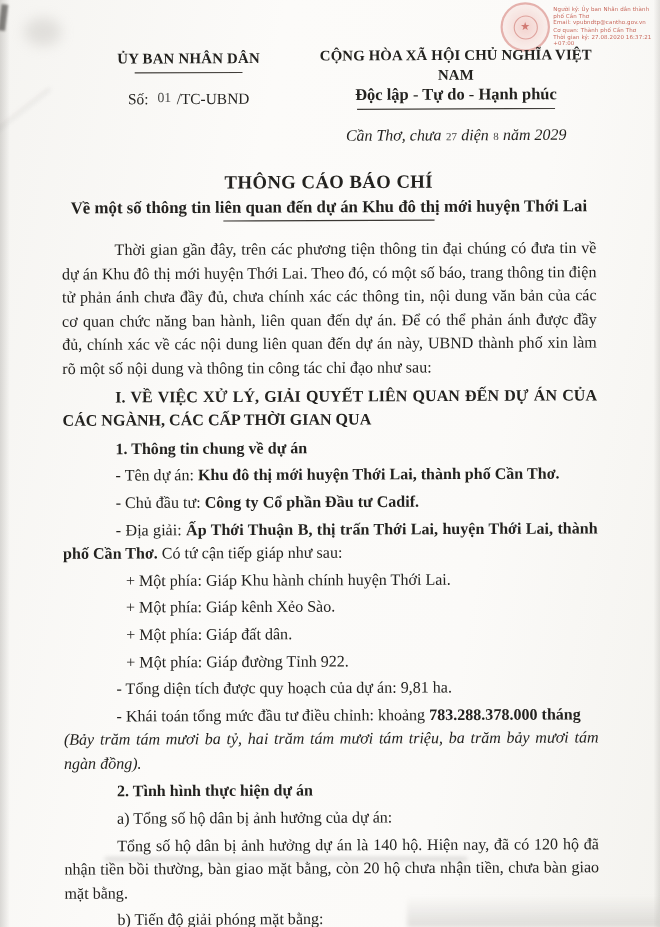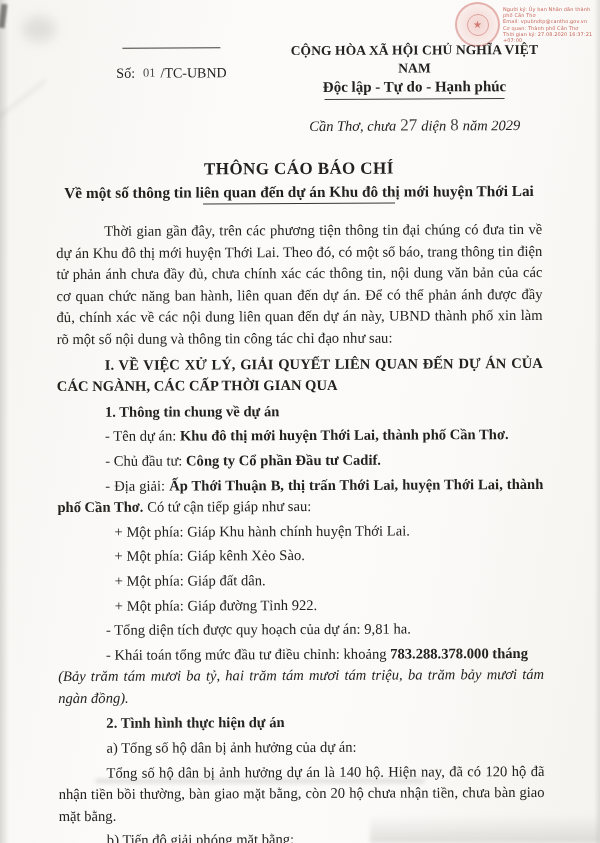--- a/index.html
+++ b/index.html
@@ -52,21 +52,21 @@
   .h-left-line { font-weight: bold; font-size: 13.5px; line-height: 17.5px; letter-spacing: .2px; }
   .rule-left { width: 98px; border-bottom: 1.6px solid #413e3a; margin: 3px auto 0; }
   .doc-no { margin-top: 17px; font-size: 14px; text-align: center; }
   .doc-no .filled { font-family: Liberation Serif, serif; font-size: 12.5px; color: #4a4a48;
     position: relative; top: -1.5px; padding: 0 5px 0 8px; }
   .h-right { flex: 1; text-align: center; }
   .h-right-line1 { font-weight: bold; font-size: 13.5px; line-height: 17.5px; letter-spacing: .1px; }
   .h-right-line2 { font-weight: bold; font-size: 15px; margin-top: 2px; }
   .rule-right { width: 180px; border-bottom: 1.6px solid #413e3a; margin: 3px auto 0; }
   .dateline { margin-top: 16px; font-style: italic; font-size: 14.5px; }
-  .dateline .num { font-style: normal; color: #474745; padding: 0 4px; font-size: 17px; }
+  .dateline .num { font-style: normal; color: #474745; padding: 0 4px; font-size: 10px; }
 
   .title { text-align: center; font-weight: bold; font-size: 17px; margin-top: 23px; letter-spacing: .4px; }
   .subtitle { text-align: center; font-weight: bold; font-size: 15.3px; margin-top: 4px; }
   .subtitle-rule { width: 192px; border-bottom: 1.6px solid #3a3733; margin: 2px auto 0; }
 
   .docbody { margin-top: 16px; font-size: 14.6px; line-height: 21.6px; text-align: justify; }
   .docbody p { margin: 0; }
   .ind { text-indent: 48px; }
   .ind2 { text-indent: 57px; }
   .sec-heading { font-weight: bold; margin-top: 4px !important; }
@@ -101,20 +101,21 @@
       <div>Cơ quan: Thành phố Cần Thơ</div>
       <div>Thời gian ký: 27.08.2020 16:37:21</div>
       <div>+07:00</div>
     </div>
   </div>
 
   <div class="content">
 
     <div class="header">
       <div class="h-left">
+        <div class="h-left-line">ỦY BAN NHÂN DÂN</div>
         <div class="rule-left"></div>
         <div class="doc-no">
           <span>Số:</span><span class="filled">01</span><span>/TC-UBND</span>
         </div>
       </div>
       <div class="h-right">
         <div class="h-right-line1">CỘNG HÒA XÃ HỘI CHỦ NGHĨA VIỆT NAM</div>
         <div class="h-right-line2">Độc lập - Tự do - Hạnh phúc</div>
         <div class="rule-right"></div>
         <div class="dateline">

